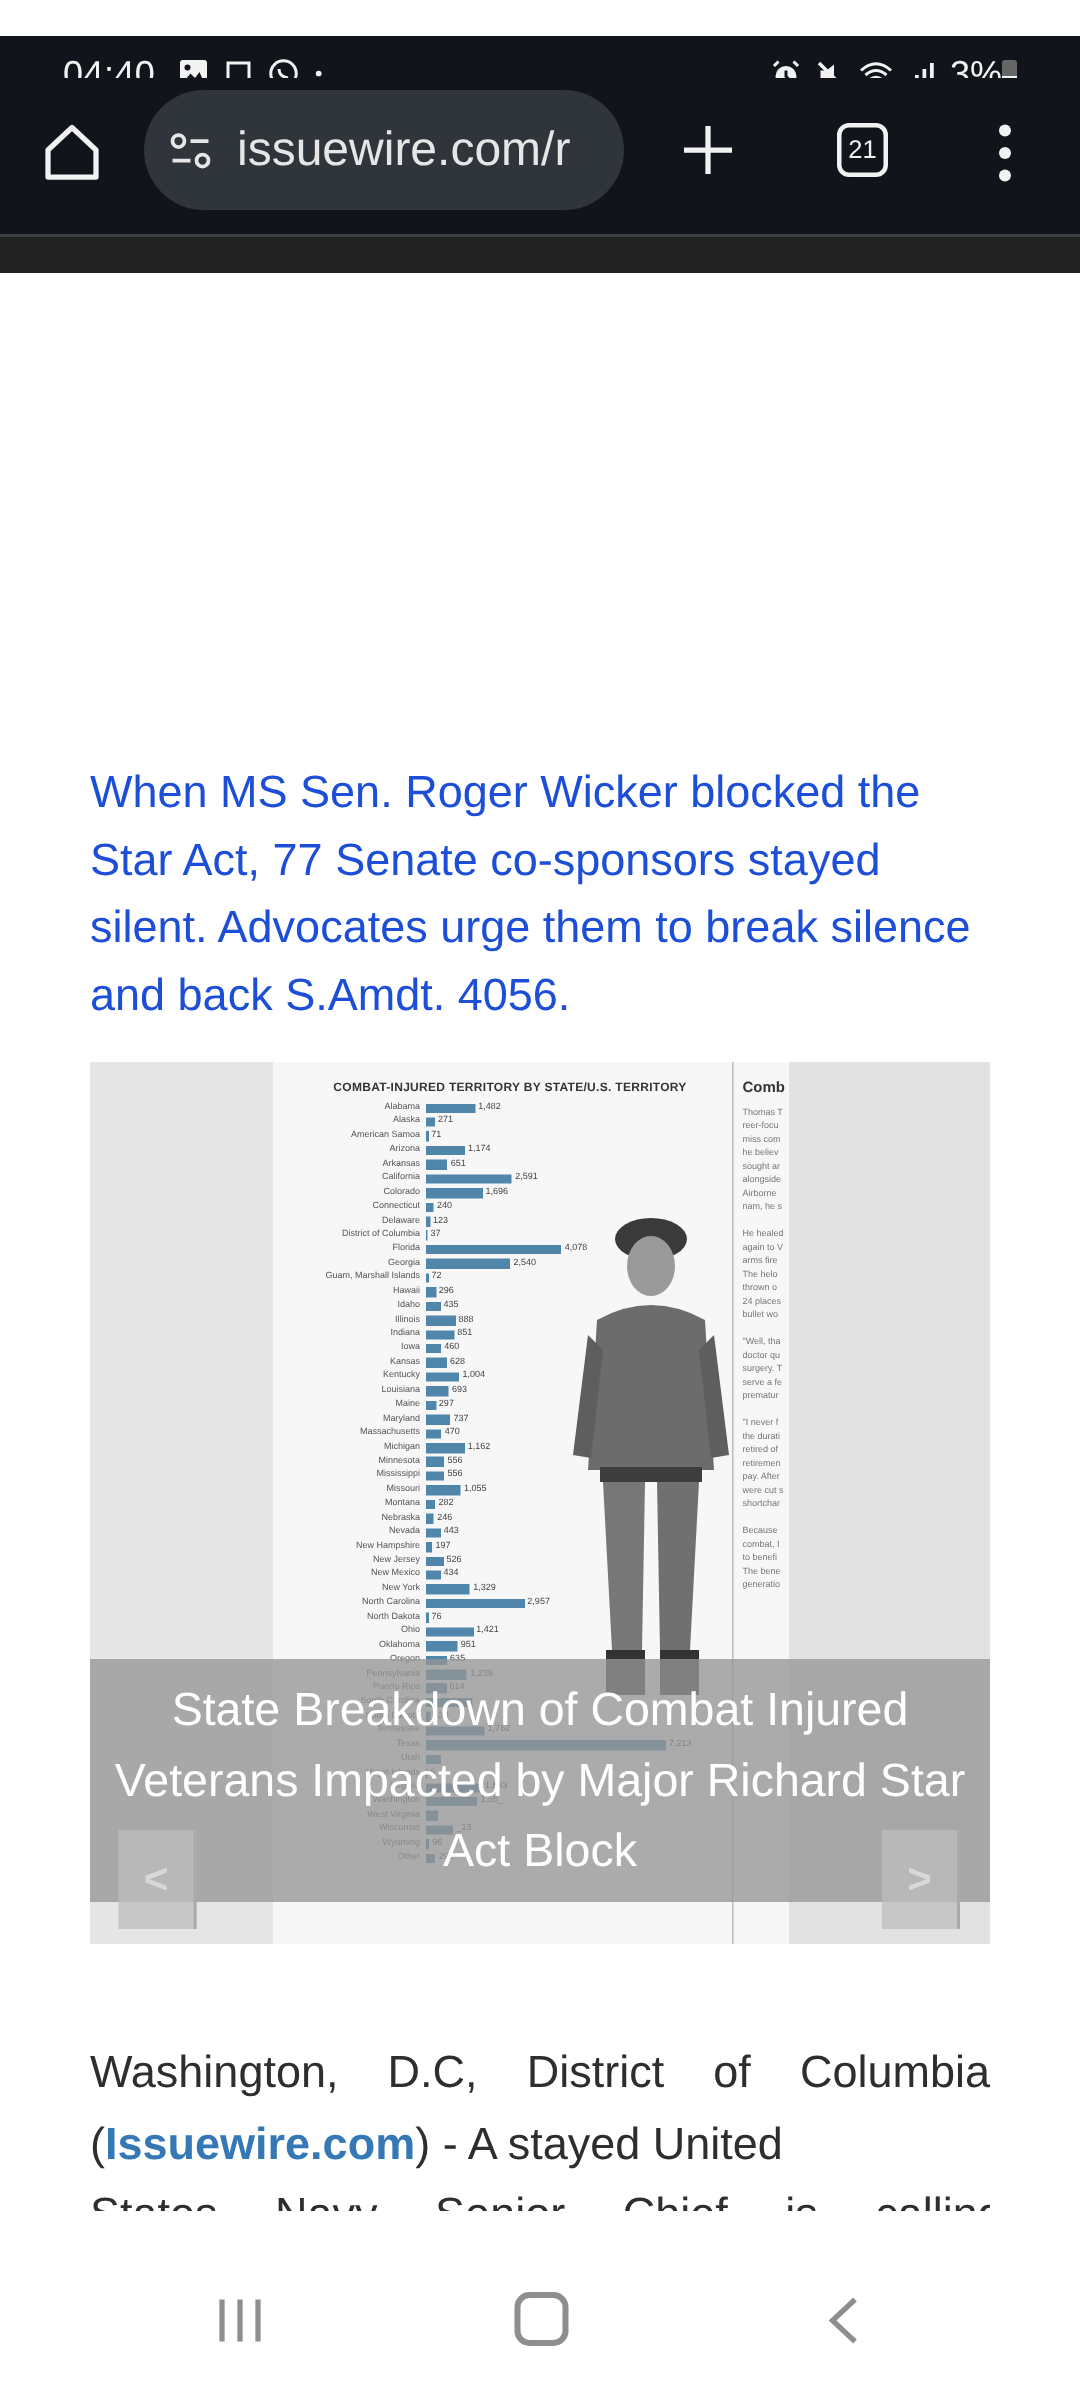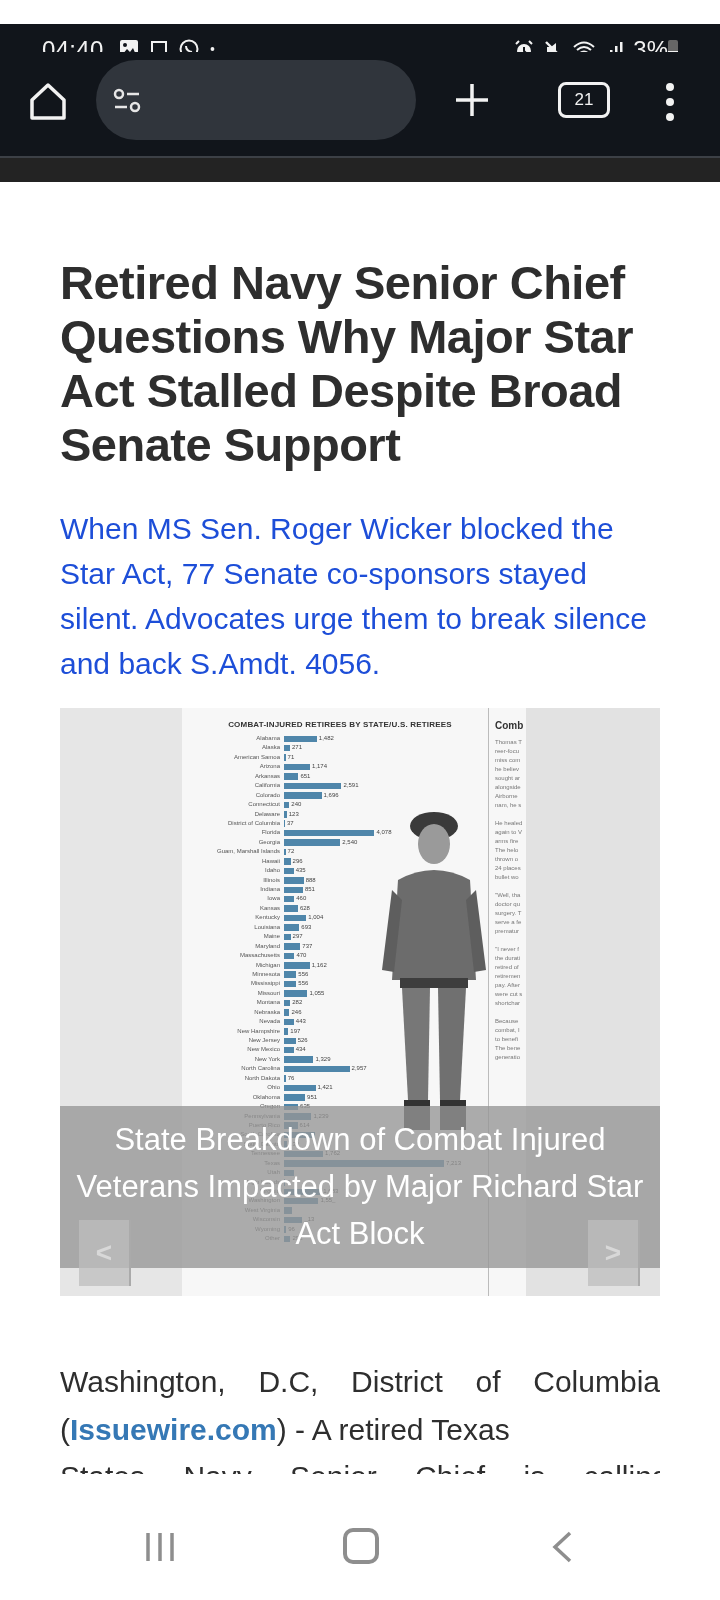--- a/index.html
+++ b/index.html
@@ -14,21 +14,21 @@
   .status-right { position: absolute; right: 52px; top: 12px; display: flex; align-items: center; gap: 8px; font-size: 24px; }
   .battery { position: absolute; right: 42px; top: 16px; width: 10px; height: 20px; border-radius: 2px; background: linear-gradient(#666 0 55%, #f2f2f2 55% 100%); }
 
   
   .toolbar { position: absolute; top: 52px; left: 0; width: 720px; height: 104px; background: #11151b; }
   .home-btn { position: absolute; left: 26px; top: 28px; width: 44px; height: 44px; }
   .url-pill { position: absolute; left: 96px; top: 8px; width: 320px; height: 80px; background: #30353c; border-radius: 40px; overflow: hidden; }
   .url-icon { position: absolute; left: 16px; top: 28px; width: 30px; height: 26px; }
   .url-text { position: absolute; left: 62px; top: 21px; font-size: 32px; color: #e6e6e6; white-space: nowrap; }
   .new-tab-btn { position: absolute; left: 452px; top: 28px; width: 40px; height: 40px; }
-  .tabs-btn { position: absolute; left: 558px; top: 30px; width: 52px; height: 36px; border: 3px solid #f2f2f2; border-radius: 8px; color: #f2f2f2; font-size: 17px; text-align: center; line-height: 30px; }
+  .tabs-btn { position: absolute; left: 558px; top: 30px; width: 34px; height: 36px; border: 3px solid #f2f2f2; border-radius: 8px; color: #f2f2f2; font-size: 17px; text-align: center; line-height: 30px; }
   .menu-btn { position: absolute; left: 660px; top: 28px; width: 20px; height: 44px; }
   .toolbar-divider { position: absolute; top: 156px; left: 0; width: 720px; height: 2px; background: #3c4046; }
   .page-strip { position: absolute; top: 158px; left: 0; width: 720px; height: 24px; background: #232323; }
 
   
   .article { position: absolute; top: 182px; left: 0; width: 720px; height: 1328px; background: #fff; overflow: hidden; }
   .headline { position: absolute; left: 60px; top: 74px; width: 610px; font-family: "Liberation Sans", sans-serif; font-weight: 700; font-size: 47px; line-height: 54px; color: #2e2e2e; letter-spacing: -0.5px; }
   .subhead { position: absolute; left: 60px; top: 324px; width: 610px; font-size: 30px; line-height: 45px; color: #1d4ed8; }
 
   .slider { position: absolute; left: 60px; top: 526px; width: 600px; height: 588px; background: #e6e6e6; overflow: hidden; }
@@ -115,41 +115,41 @@
   <svg class="home-btn" viewBox="0 0 44 44">
       <path d="M6 20 L22 5 L38 20 V38 H6 Z" fill="none" stroke="#f2f2f2" stroke-width="3.5" stroke-linejoin="round"></path>
     </svg>
   <div class="url-pill">
     <svg class="url-icon" viewBox="0 0 30 26">
         <circle cx="7" cy="6" r="4" fill="none" stroke="#e6e6e6" stroke-width="2.5"></circle>
         <path d="M15 6 H27" stroke="#e6e6e6" stroke-width="2.5"></path>
         <path d="M3 19 H15" stroke="#e6e6e6" stroke-width="2.5"></path>
         <circle cx="23" cy="19" r="4" fill="none" stroke="#e6e6e6" stroke-width="2.5"></circle>
       </svg>
+    <span class="url-text">issuewire.com/r</span>
   </div>
   <svg class="new-tab-btn" viewBox="0 0 40 40">
       <path d="M20 4 V36 M4 20 H36" stroke="#f2f2f2" stroke-width="3.5"></path>
     </svg>
   <div class="tabs-btn">21</div>
   <svg class="menu-btn" viewBox="0 0 20 44">
       <circle cx="10" cy="7" r="4" fill="#f2f2f2"></circle>
       <circle cx="10" cy="22" r="4" fill="#f2f2f2"></circle>
       <circle cx="10" cy="37" r="4" fill="#f2f2f2"></circle>
     </svg>
 </div>
 <div class="toolbar-divider"></div>
 <div class="page-strip"></div>
 
 <div class="article">
-  <h1 class="headline">Retired Navy Senior Chief Questions Why Major Star Act Stalled Despite Broad Senate Support</h1>
   <p class="subhead">When MS Sen. Roger Wicker blocked the Star Act, 77 Senate co-sponsors stayed silent. Advocates urge them to break silence and back S.Amdt. 4056.</p>
 
   <div class="slider">
     <div class="slide-img">
-      <div class="chart-title">COMBAT-INJURED RETIREES BY STATE/U.S. RETIREES</div>
+      <div class="chart-title">COMBAT-INJURED TERRITORY BY STATE/U.S. TERRITORY</div>
       <div class="chart-rows" id="chart-rows">
           <div class="crow">
             <span class="lbl">Alabama</span>
             <span class="bar" style="width: 32.874px; background: rgb(79, 134, 170);"></span>
             <span class="val" style="left: 136.874px;">1,482</span>
           </div>
           <div class="crow">
             <span class="lbl">Alaska</span>
             <span class="bar" style="width: 6.01137px; background: rgb(79, 134, 170);"></span>
             <span class="val" style="left: 110.011px;">271</span>
@@ -470,21 +470,21 @@
       </div>
     </div>
     <div class="side-cover"></div>
     <div class="caption">State Breakdown of Combat Injured Veterans Impacted by Major Richard Star Act Block</div>
     <div class="arrow-btn arrow-prev">&lt;</div>
     <div class="arrow-btn arrow-next">&gt;</div>
   </div>
 
   <p class="body-text">
     <b>Washington, D.C, District of Columbia</b>
-    <span>(</span><a>Issuewire.com</a><span>)</span><span> - A retired Texas</span>
+    <span>(</span><a>Issuewire.com</a><span>)</span><span> - A stayed United</span>
   </p>
   <div class="cut-line">States Navy Senior Chief is calling</div>
 </div>
 
 <div class="navbar">
   <svg class="nav-recents" viewBox="0 0 34 34">
       <path d="M5 3 V31 M17 3 V31 M29 3 V31" stroke="#8e8e8e" stroke-width="3.5"></path>
     </svg>
   <div class="nav-home"></div>
   <svg class="nav-back" viewBox="0 0 24 34">

